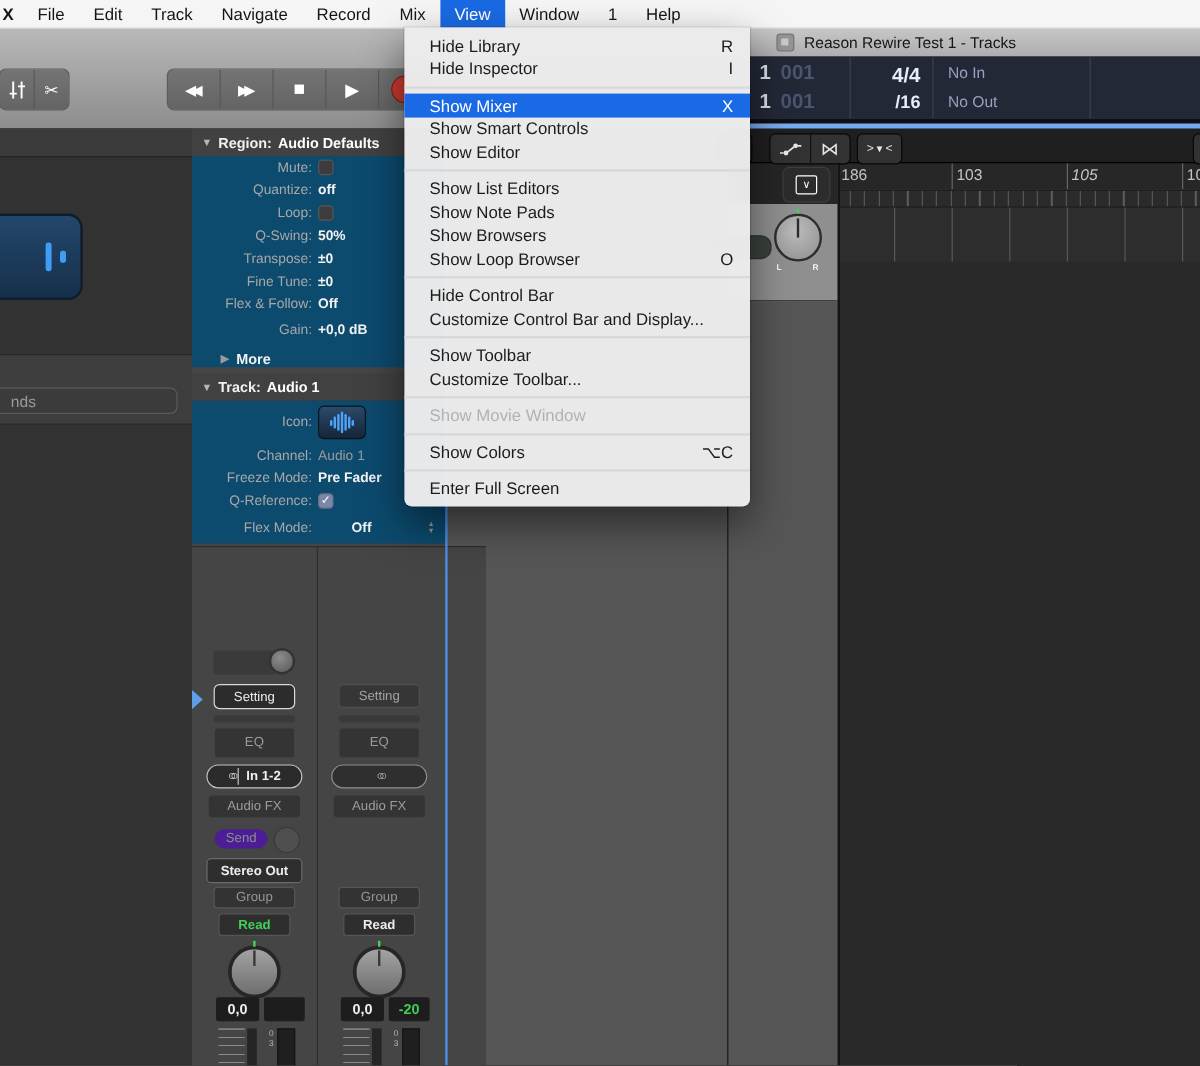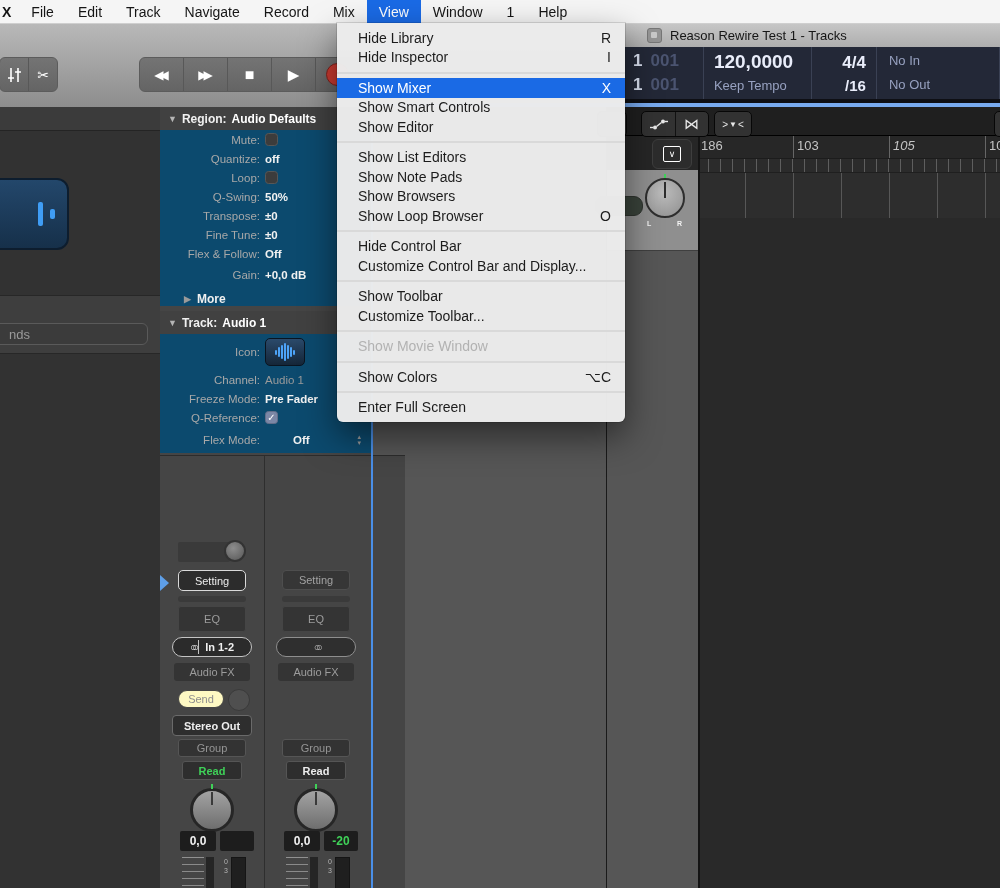--- a/index.html
+++ b/index.html
@@ -190,24 +190,20 @@
     <div class="lcd-col lcd-beats">
       <div class="lcd-row">
           <span class="b1">1</span>
           <span class="b2">001</span>
         </div>
       <div class="lcd-row">
           <span class="b1">1</span>
           <span class="b2">001</span>
         </div>
     </div>
-    <div class="lcd-col lcd-tempo">
-      <div class="tempo-num">120,0000</div>
-      <div class="tempo-mode">Keep Tempo</div>
-    </div>
     <div class="lcd-col lcd-sig">
       <div class="sig-top">4/4</div>
       <div class="sig-bot">/16</div>
     </div>
     <div class="lcd-col lcd-io" style="border-right:1px solid #3a4154;">
       <div class="io-line">No In</div>
       <div class="io-line">No Out</div>
     </div>
   </div>
   <div class="abs lcd-gap"></div>
@@ -325,21 +321,21 @@
         <span>EQ</span>
       </div>
     <div class="sbtn pill" style="left:12px;top:181px;width:80px;height:20px;background:#2b2b2b;border:1px solid #c4c4c4;color:#f0f0f0;font-weight:bold;">
       <span class="stereo-glyph">○○</span>
       <span style="width:1px;height:14px;background:#c4c4c4;margin-right:6px;"></span>
       <span>In 1-2</span>
     </div>
     <div class="sbtn" style="left:14px;top:207px;width:76px;height:18px;background:#343434;color:#9c9c9c;">
         <span>Audio FX</span>
       </div>
-    <div class="sbtn pill" style="left:18px;top:234px;width:46px;height:18px;background:#fef9c3;border:1px solid #454545;color:#8e8e8e;align-items:center;">
+    <div class="sbtn pill" style="left:18px;top:234px;width:46px;height:18px;background:#4c1d95;border:1px solid #454545;color:#8e8e8e;align-items:center;">
         <span>Send</span>
       </div>
     <div style="position:absolute;left:68px;top:233px;width:20px;height:20px;border-radius:50%;background:#4f4f4f;border:1px solid #3a3a3a;"></div>
     <div class="sbtn" style="left:12px;top:259px;width:80px;height:21px;background:#2e2e2e;border:1px solid #6a6a6a;border-radius:4px;color:#eee;font-weight:bold;">
         <span>Stereo Out</span>
       </div>
     <div class="sbtn" style="left:18px;top:283px;width:68px;height:18px;background:#333;border:1px solid #555;color:#959595;">
         <span>Group</span>
       </div>
     <div class="sbtn" style="left:22px;top:305px;width:60px;height:19px;background:#2e2e2e;border:1px solid #555;color:#3fd158;font-weight:bold;">

